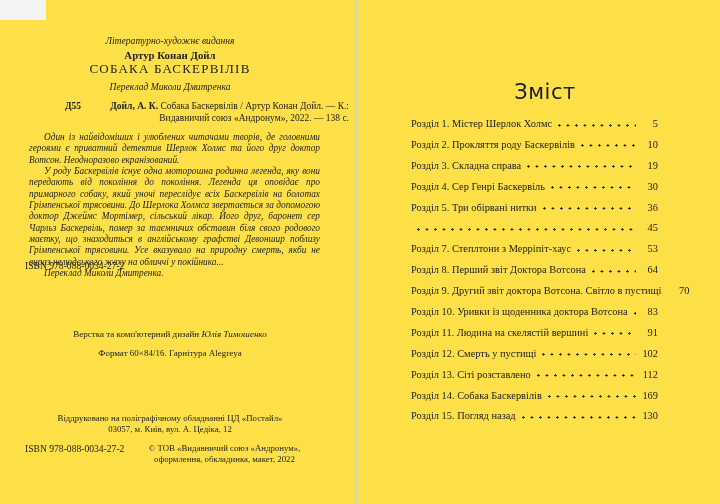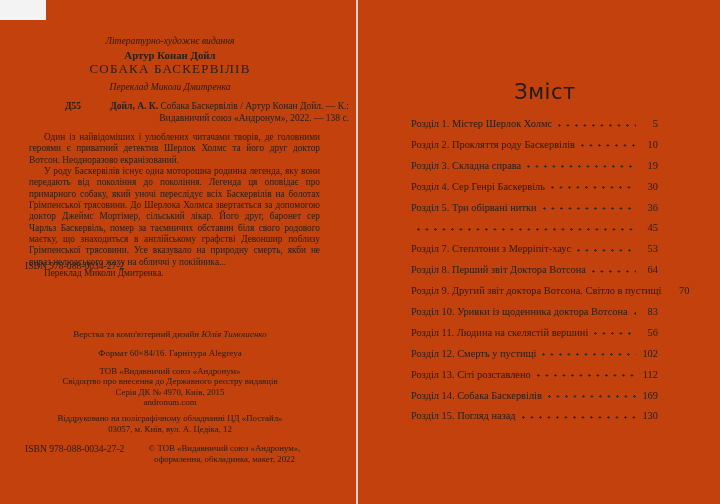--- a/index.html
+++ b/index.html
@@ -1,31 +1,31 @@
 <!DOCTYPE html>
 <html><head>
 <meta charset="utf-8">
 <style>
   html,body{margin:0;padding:0;background:#ffffff;}
   #stage{
-    position:relative;width:720px;height:504px;background:#c2410c;overflow:hidden;
+    position:relative;width:720px;height:504px;background:#fde047;overflow:hidden;
     font-family:"Liberation Serif", serif;color:#222222;
   }
   
   .left-page{position:absolute;left:0;top:0;width:356px;height:504px;}
   .corner-artifact{position:absolute;left:0;top:0;width:46px;height:20px;background:#f3f3f3;}
   .center-block{position:absolute;left:15px;width:310px;text-align:center;}
   .edition-note{top:35px;font-style:italic;font-size:9.6px;}
   .author-line{top:49px;font-weight:bold;font-size:10.8px;}
   .title-line{top:61px;font-size:13px;letter-spacing:1.2px;}
   .translator-note{top:81px;font-style:italic;font-size:9.6px;}
   .biblio{position:absolute;left:25px;top:100px;width:284px;display:flex;font-size:9.5px;line-height:12px;margin-left:40px;}
   .biblio .code{width:24px;flex:none;font-weight:bold;}
   .biblio .entry{flex:1;text-align:right;}
-  .annotation{position:absolute;left:29px;top:132px;width:291px;font-size:9.3px;line-height:11.35px;text-align:justify;}
+  .annotation{position:absolute;left:29px;top:132px;width:291px;font-size:9.3px;line-height:11.35px;text-align:justify;font-style:italic;}
   .annotation p{margin:0;text-indent:15px;}
   .isbn-mid{position:absolute;left:25px;top:260px;font-size:9.6px;}
   .credits-line{top:329px;font-size:9px;}
   .format-line{top:348px;font-size:9px;}
   .credits-line .it{font-style:italic;}
   .pub-block{top:366px;font-size:8.8px;line-height:10.4px;}
   .print-block{top:413px;font-size:8.8px;line-height:10.6px;}
   .isbn-bottom{position:absolute;left:25px;top:443px;font-size:9.6px;}
   .copyright-block{position:absolute;left:117px;top:443px;width:215px;text-align:center;font-size:8.8px;line-height:10.8px;}
   
@@ -65,27 +65,20 @@
       <p>У роду Баскервілів існує одна моторошна родинна легенда, яку вони передають від покоління до покоління. Легенда ця оповідає про примарного собаку, який уночі переслідує всіх Баскервілів на болотах Грімпенської трясовини. До Шерлока Холмса звертається за допомогою доктор Джеймс Мортімер, сільський лікар. Його друг, баронет сер Чарльз Баскервіль, помер за таємничих обставин біля свого родового маєтку, що знаходиться в англійському графстві Девоншир поблизу Грімпенської трясовини. Усе вказувало на природну смерть, якби не вираз нелюдського жаху на обличчі у покійника...</p>
       <p>Переклад Миколи Дмитренка.</p>
     </div>
 
     <div class="isbn-mid">ISBN 978-088-0034-27-2</div>
 
     <div class="center-block credits-line"><span>Верстка та комп'ютерний дизайн </span><span class="it">Юлія Тимошенко</span></div>
 
     <div class="center-block format-line">Формат 60×84/16. Гарнітура Alegreya</div>
 
-    <div class="center-block pub-block">
-
-    <div>ТОВ «Видавничий союз «Андронум»</div>
-        <div>Свідоцтво про внесення до Державного реєстру видавців</div>
-        <div>Серія ДК № 4970, Київ, 2015</div>
-        <div>andronum.com</div>
-      </div>
 
     <div class="center-block print-block">
 
     <div>Віддруковано на поліграфічному обладнанні ЦД «Постайл»</div>
         <div>03057, м. Київ, вул. А. Цедіка, 12</div>
       </div>
 
     <div class="isbn-bottom">ISBN 978-088-0034-27-2</div>
 
     <div class="copyright-block">
@@ -156,21 +149,21 @@
 
         <div class="toc-row">
           <span class="toc-label">Розділ 10. Уривки із щоденника доктора Вотсона</span>
           <span class="leader"></span>
           <span class="toc-page">83</span>
         </div>
 
         <div class="toc-row">
           <span class="toc-label">Розділ 11. Людина на скелястій вершині</span>
           <span class="leader"></span>
-          <span class="toc-page">56</span>
+          <span class="toc-page">91</span>
         </div>
 
         <div class="toc-row">
           <span class="toc-label">Розділ 12. Смерть у пустищі</span>
           <span class="leader"></span>
           <span class="toc-page">102</span>
         </div>
 
         <div class="toc-row">
           <span class="toc-label">Розділ 13. Сіті розставлено</span>

